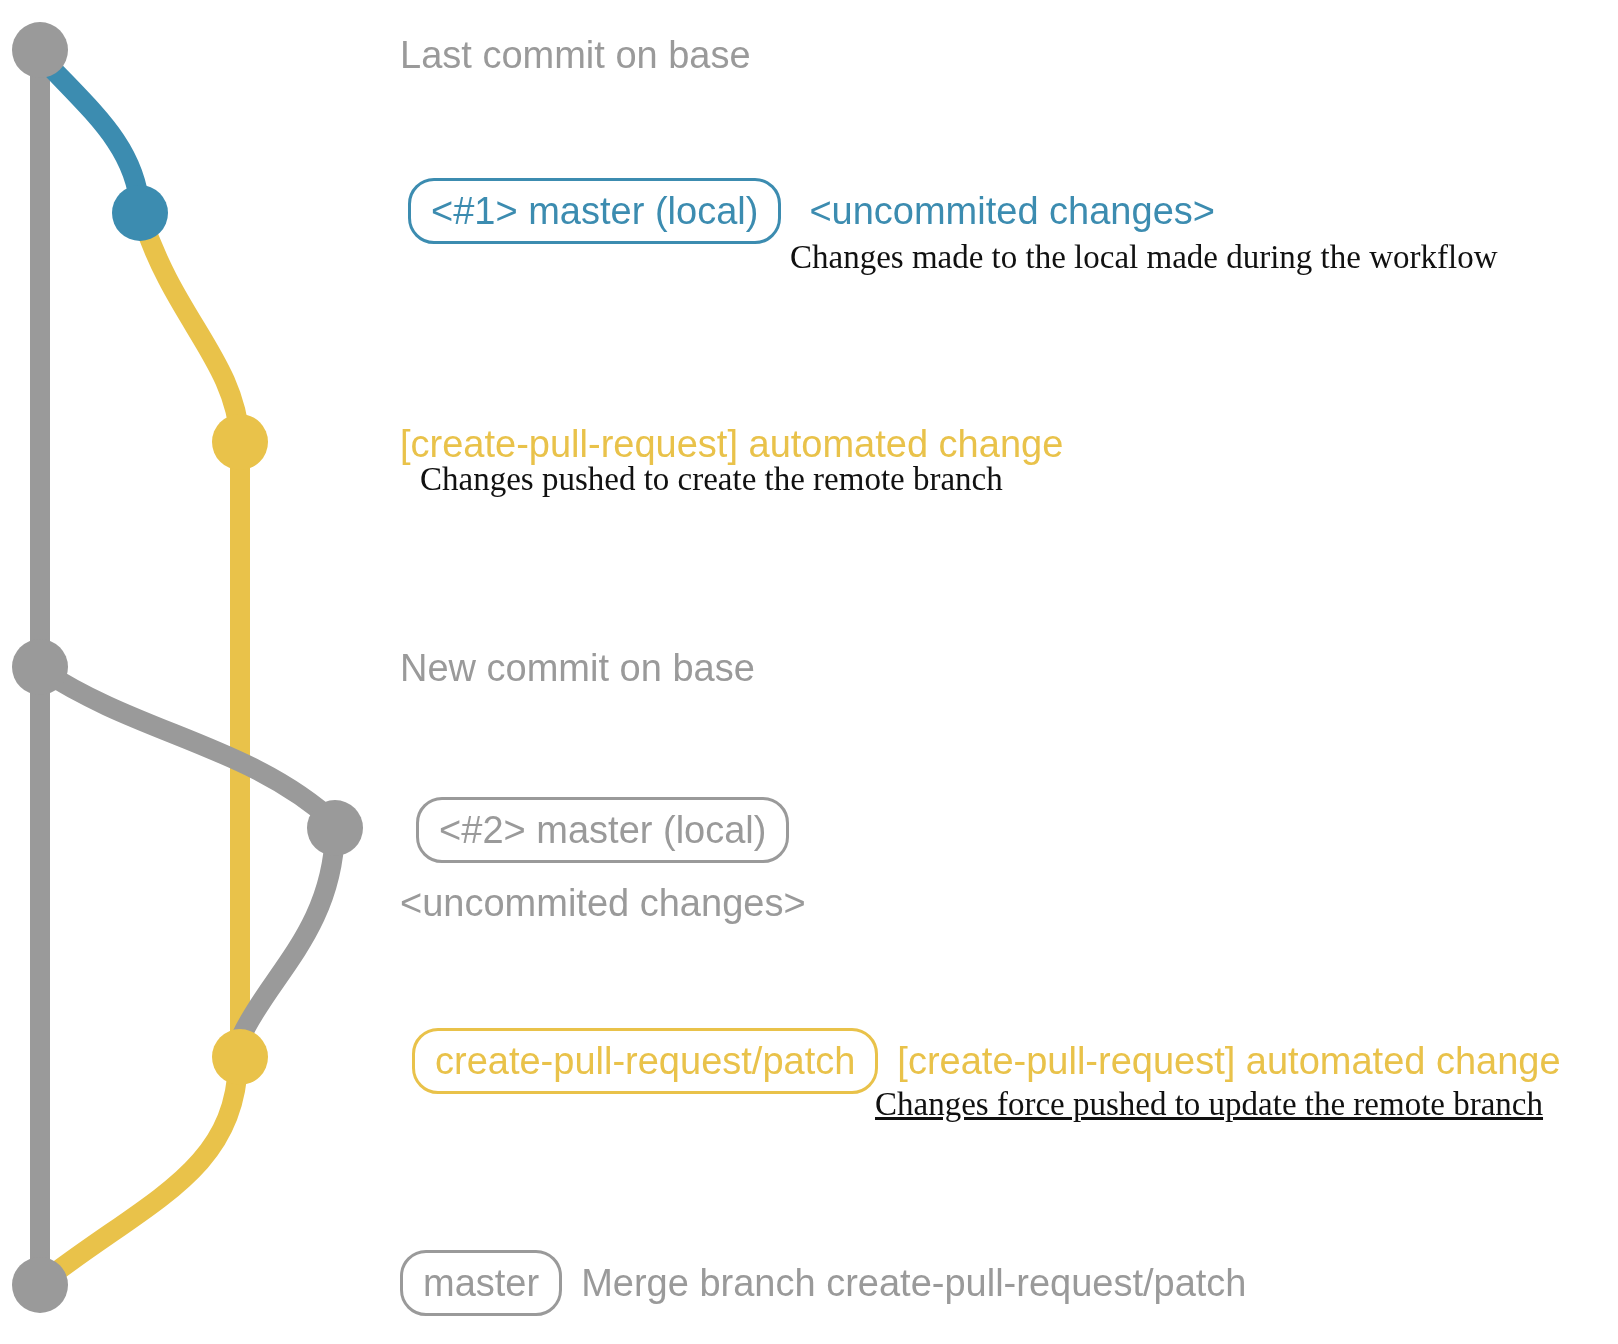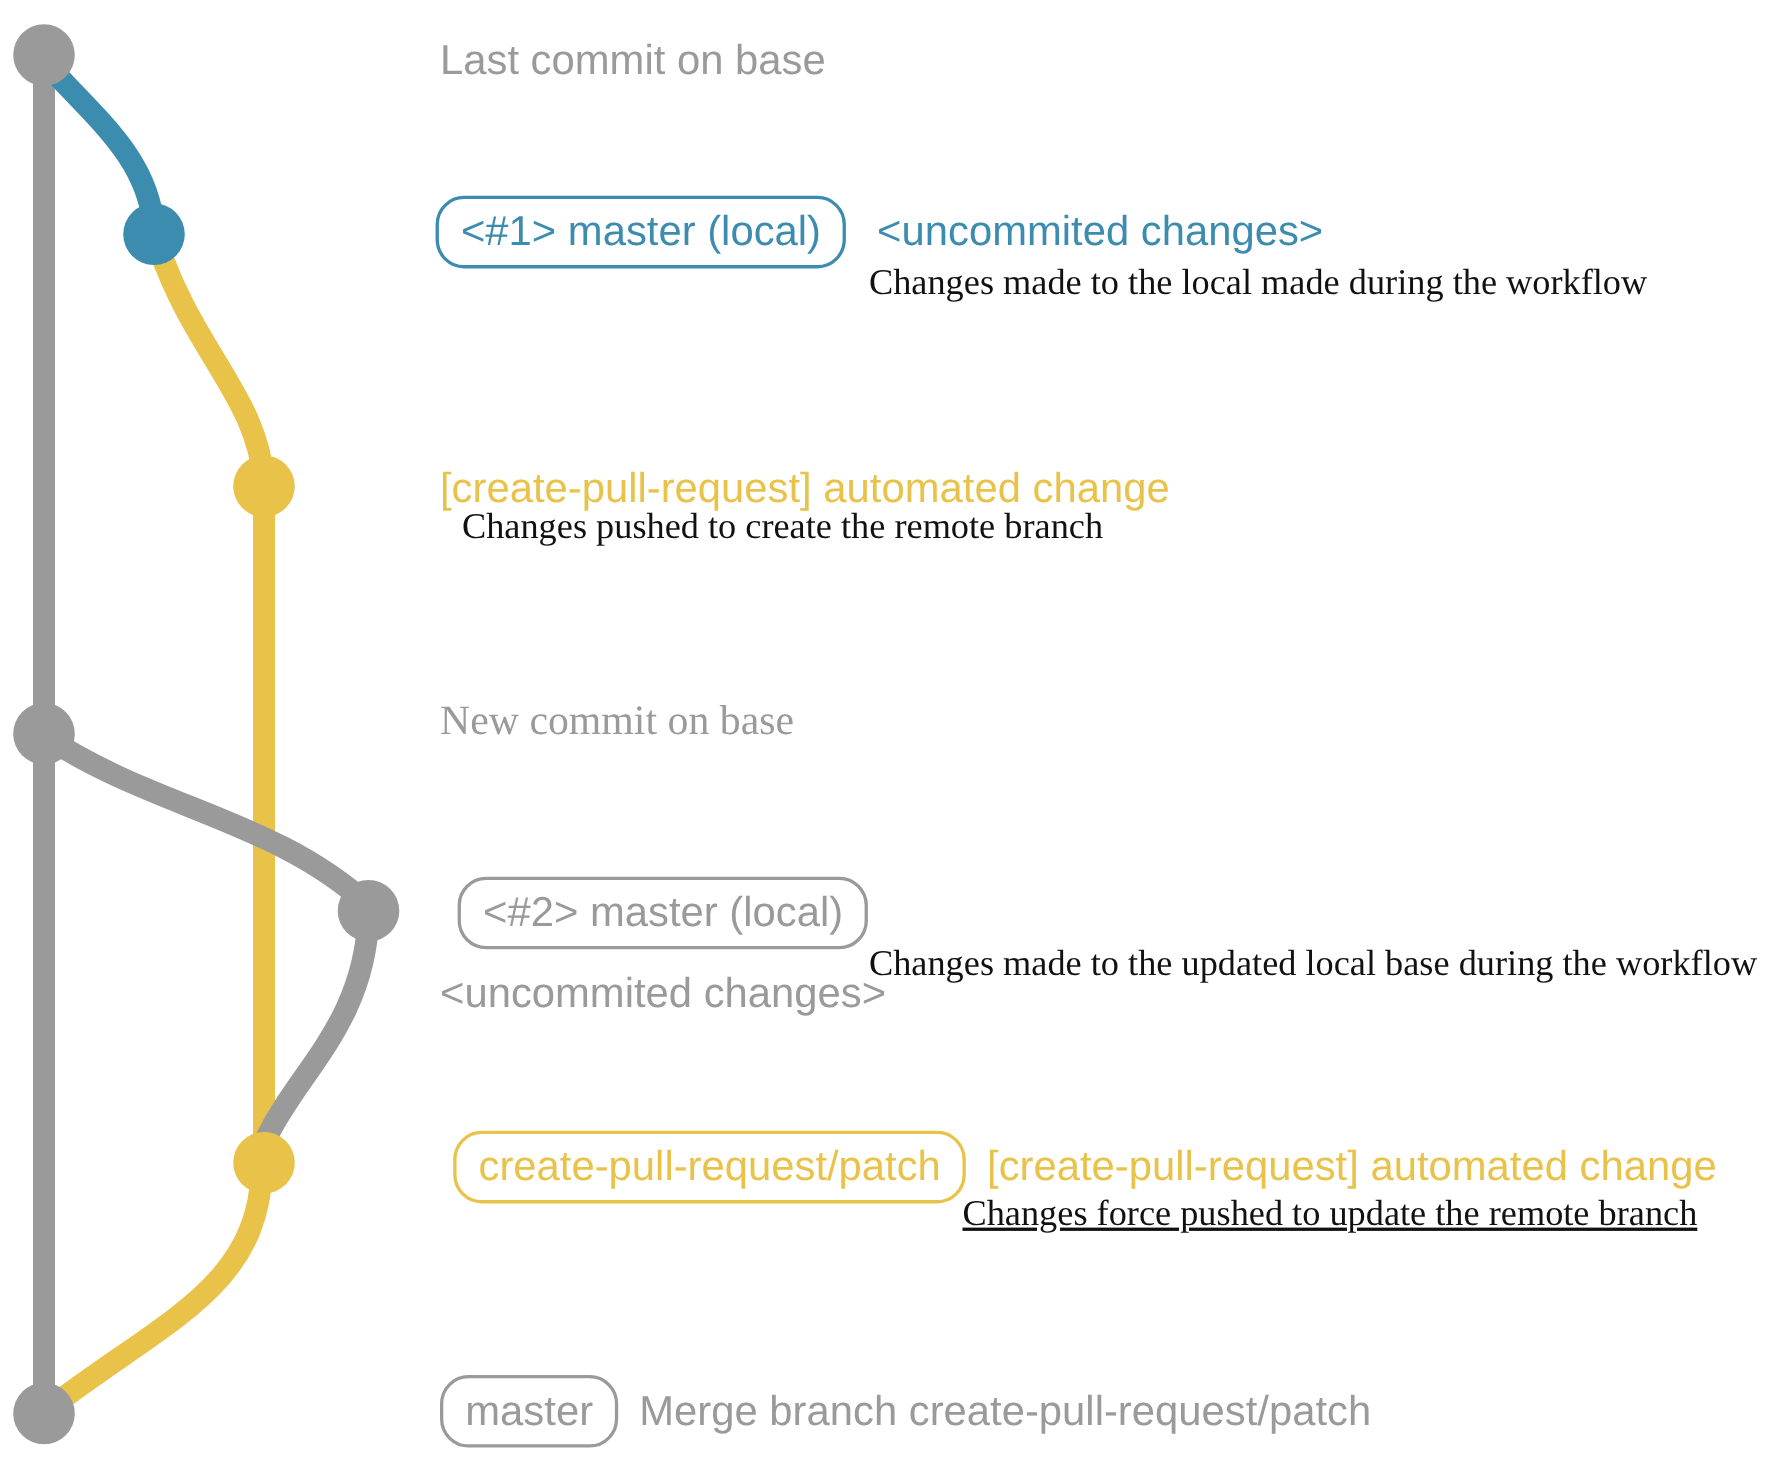--- a/index.html
+++ b/index.html
@@ -75,40 +75,39 @@
     <circle cx="40" cy="667" r="28" class="fill-base"></circle>
     <circle cx="335" cy="828" r="28" class="fill-base"></circle>
     <circle cx="240" cy="1057" r="28" class="fill-patch"></circle>
     <circle cx="40" cy="1285" r="28" class="fill-base"></circle>
   </svg>
 
   <div class="row" style="left:400px; top:30px; height:50px;">
     <span class="plain-label c-gray">Last commit on base</span>
   </div>
 
-  <div class="row" style="left:396px; top:178px; height:66px;gap:28px;">
+  <div class="row" style="left:408px; top:178px; height:66px;gap:28px;">
     <span class="badge c-blue">&lt;#1&gt; master (local)</span>
     <span class="plain-label c-blue">&lt;uncommited changes&gt;</span>
   </div>
   <div class="desc" style="left:790px; top:237px;">Changes made to the local made during the workflow</div>
 
   <div class="row" style="left:400px; top:419px; height:50px;">
     <span class="plain-label c-yellow">[create-pull-request] automated change</span>
   </div>
   <div class="desc" style="left:420px; top:459px;">Changes pushed to create the remote branch</div>
 
-  <div class="row" style="left:400px; top:630px; height:50px;font-family:Liberation Serif, serif;">
+  <div class="row" style="left:400px; top:643px; height:50px;">
     <span class="plain-label c-gray">New commit on base</span>
   </div>
 
   <div class="row" style="left:400px; top:797px; height:66px;flex-direction:column;">
     <span class="badge c-gray">&lt;#2&gt; master (local)</span>
     <span class="plain-label c-gray">&lt;uncommited changes&gt;</span>
   </div>
-  <div class="desc" style="left:790px; top:856px;">Changes made to the updated local base during the workflow</div>
 
   <div class="row" style="left:400px; top:1028px; height:66px;padding-left:12px;">
     <span class="badge c-yellow">create-pull-request/patch</span>
     <span class="plain-label c-yellow">[create-pull-request] automated change</span>
   </div>
   <div class="desc" style="left:875px; top:1084px;text-decoration:underline;">Changes force pushed to update the remote branch</div>
 
   <div class="row" style="left:400px; top:1250px; height:66px;">
     <span class="badge c-gray">master</span>
     <span class="plain-label c-gray">Merge branch create-pull-request/patch</span>

